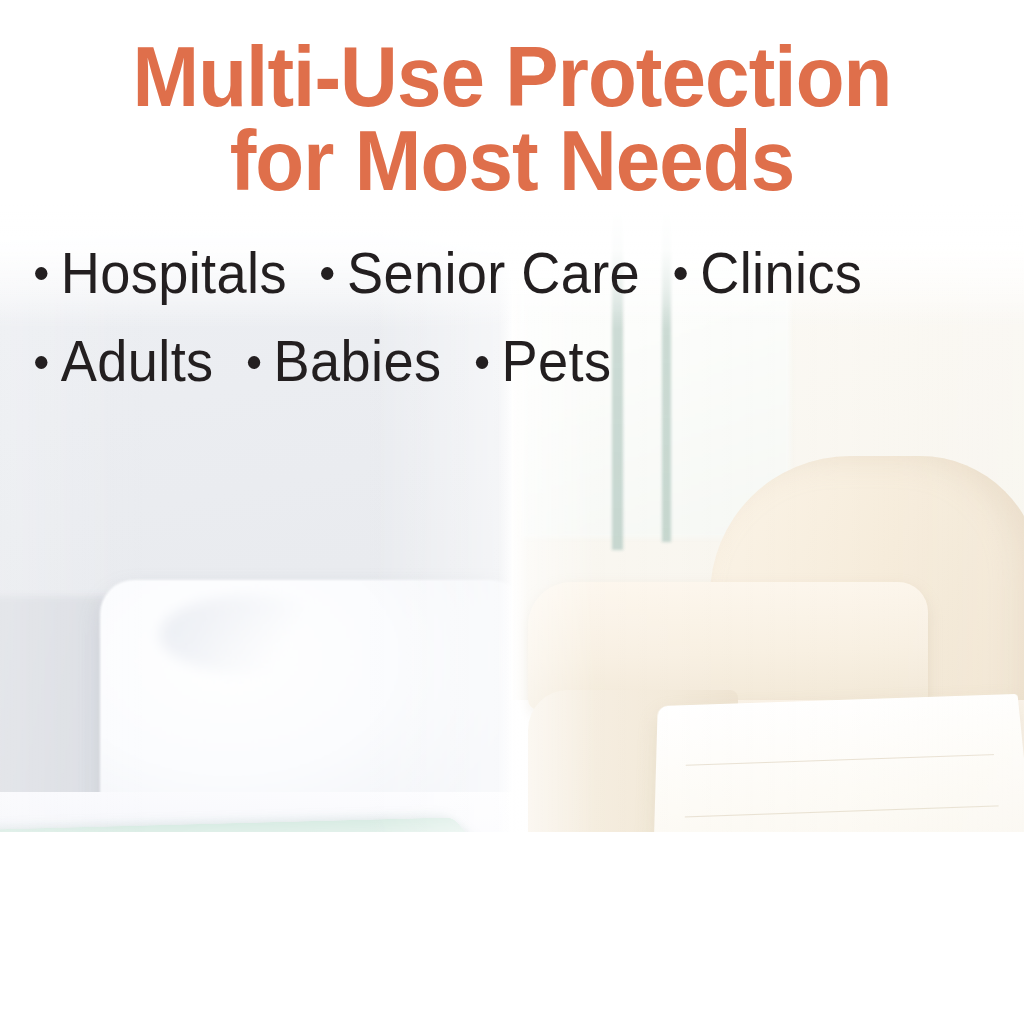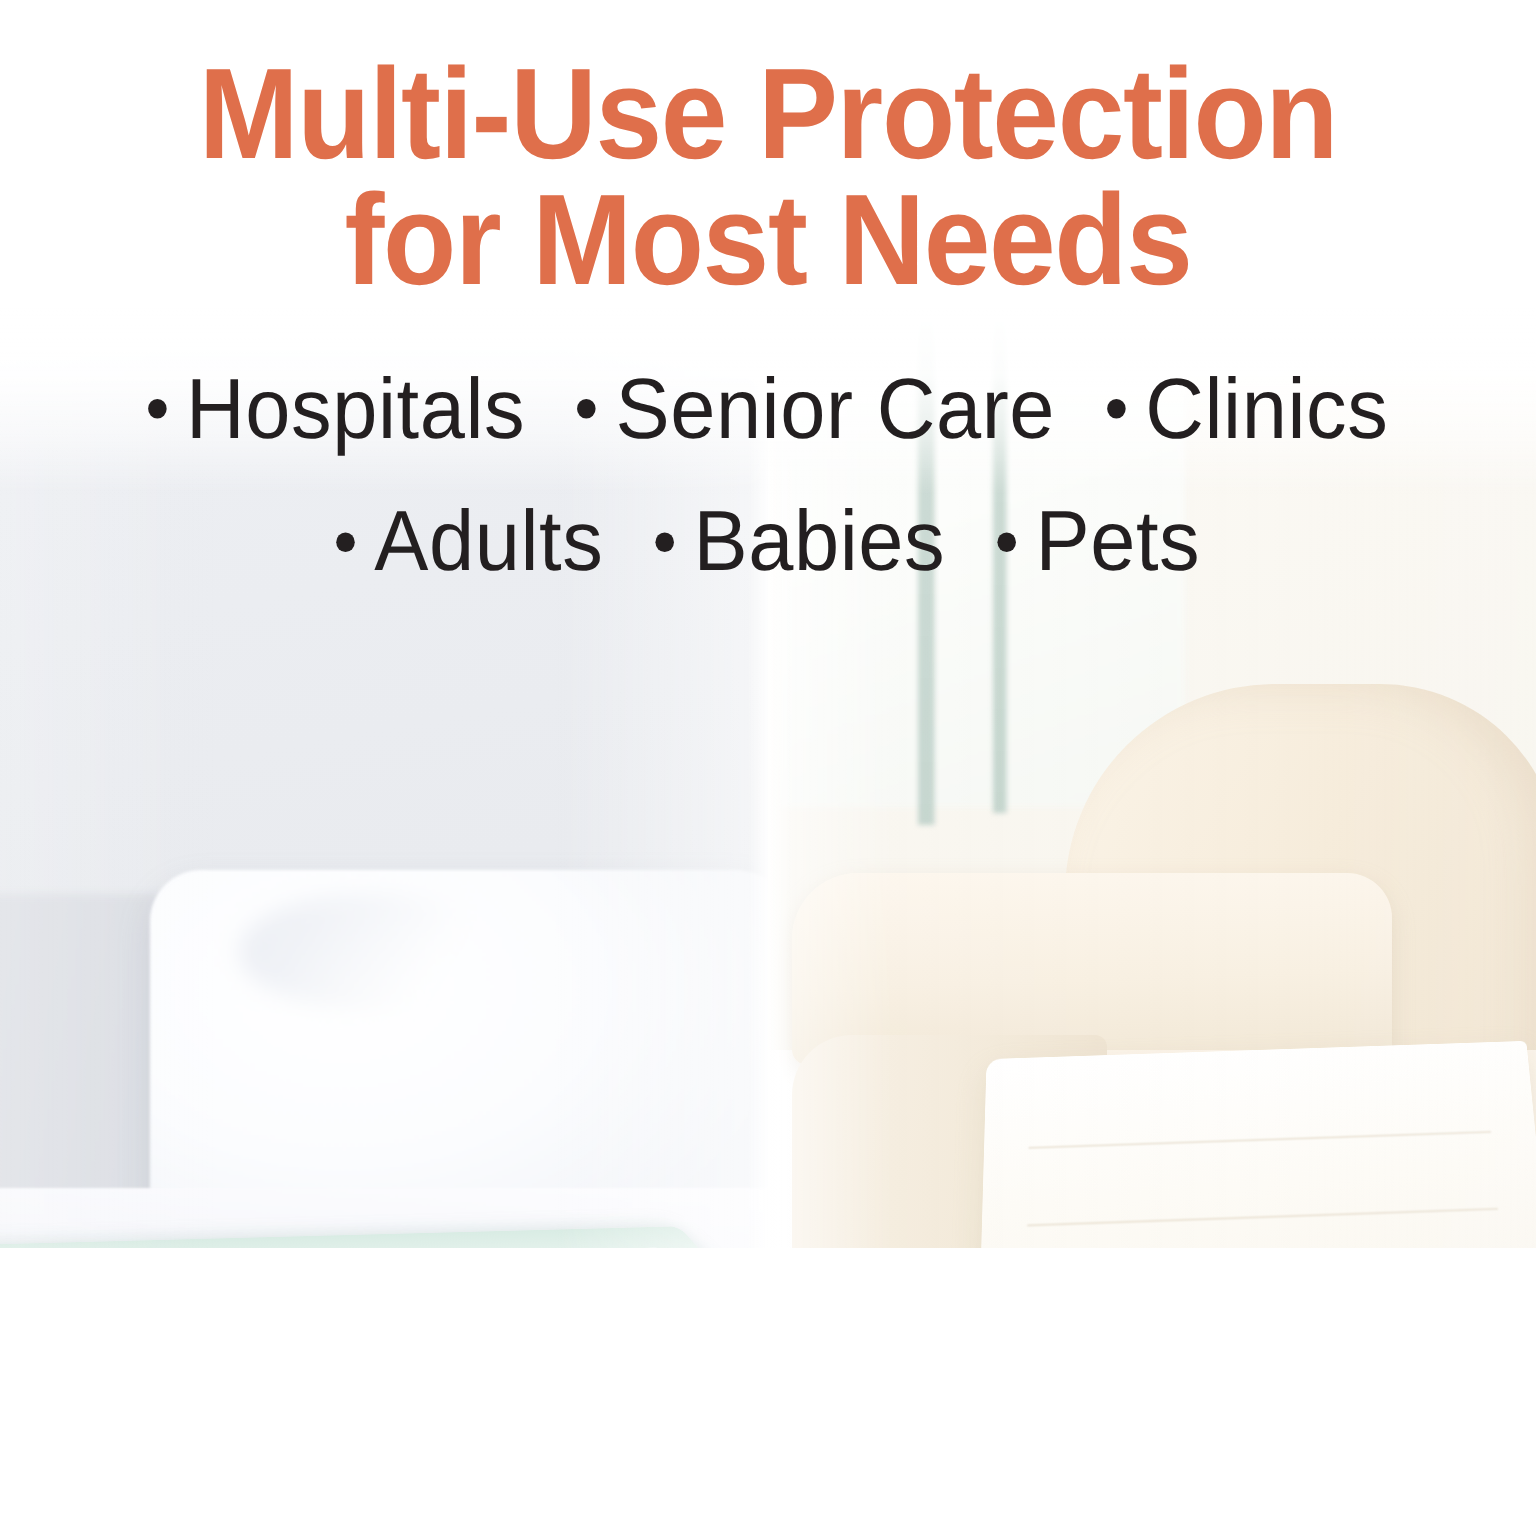--- a/index.html
+++ b/index.html
@@ -290,21 +290,20 @@
     font-size: 86px;
     line-height: 0.98;
     letter-spacing: -1px;
     color: #df6f4b;
     transform: scaleX(0.93);
   }
   .headline-line { display: block; }
   .bullet-rows {
     margin: 0;
     padding: 26px 0 0 0;
-    text-align: center;
   }
   .bullet-row {
     display: block;
     font-family: "Liberation Sans Narrow", "Liberation Sans", sans-serif;
     font-weight: normal;
     font-size: 57px;
     line-height: 1.56;
     color: #231f20;
     letter-spacing: 0.4px;
     white-space: nowrap;

